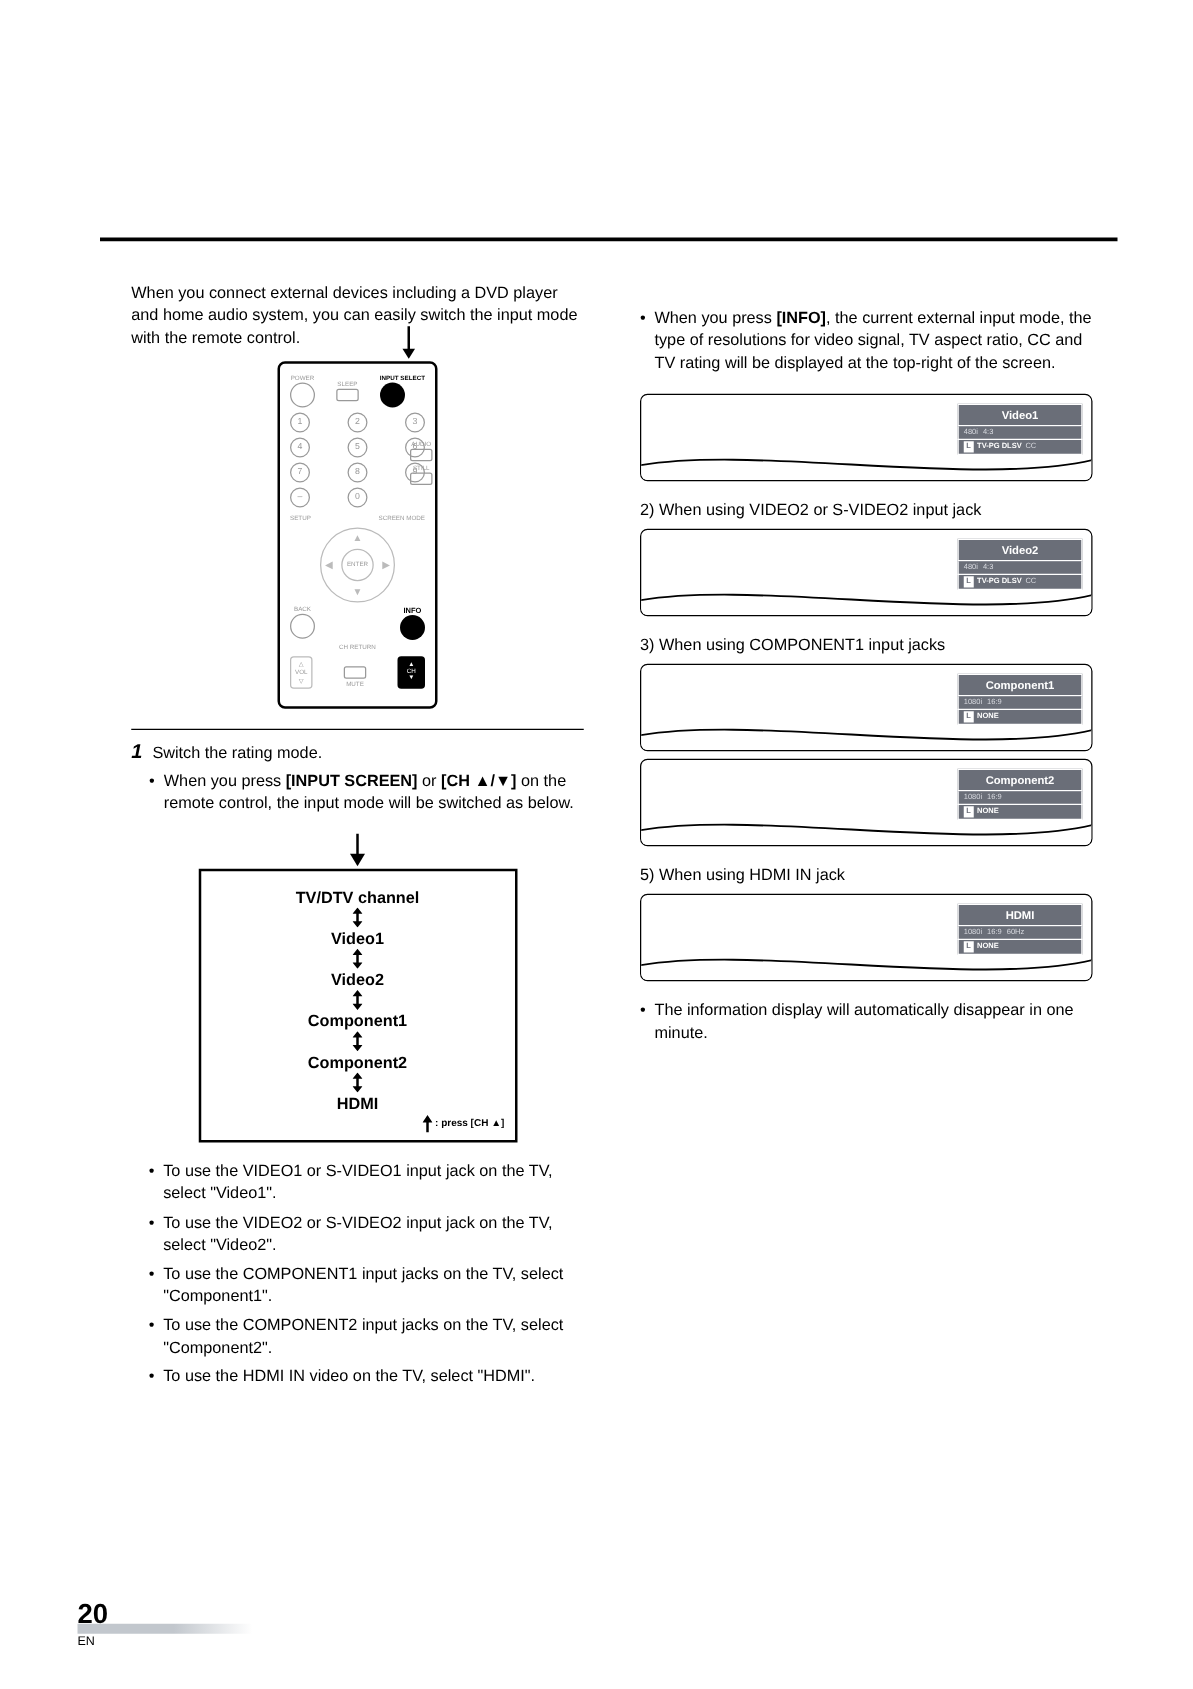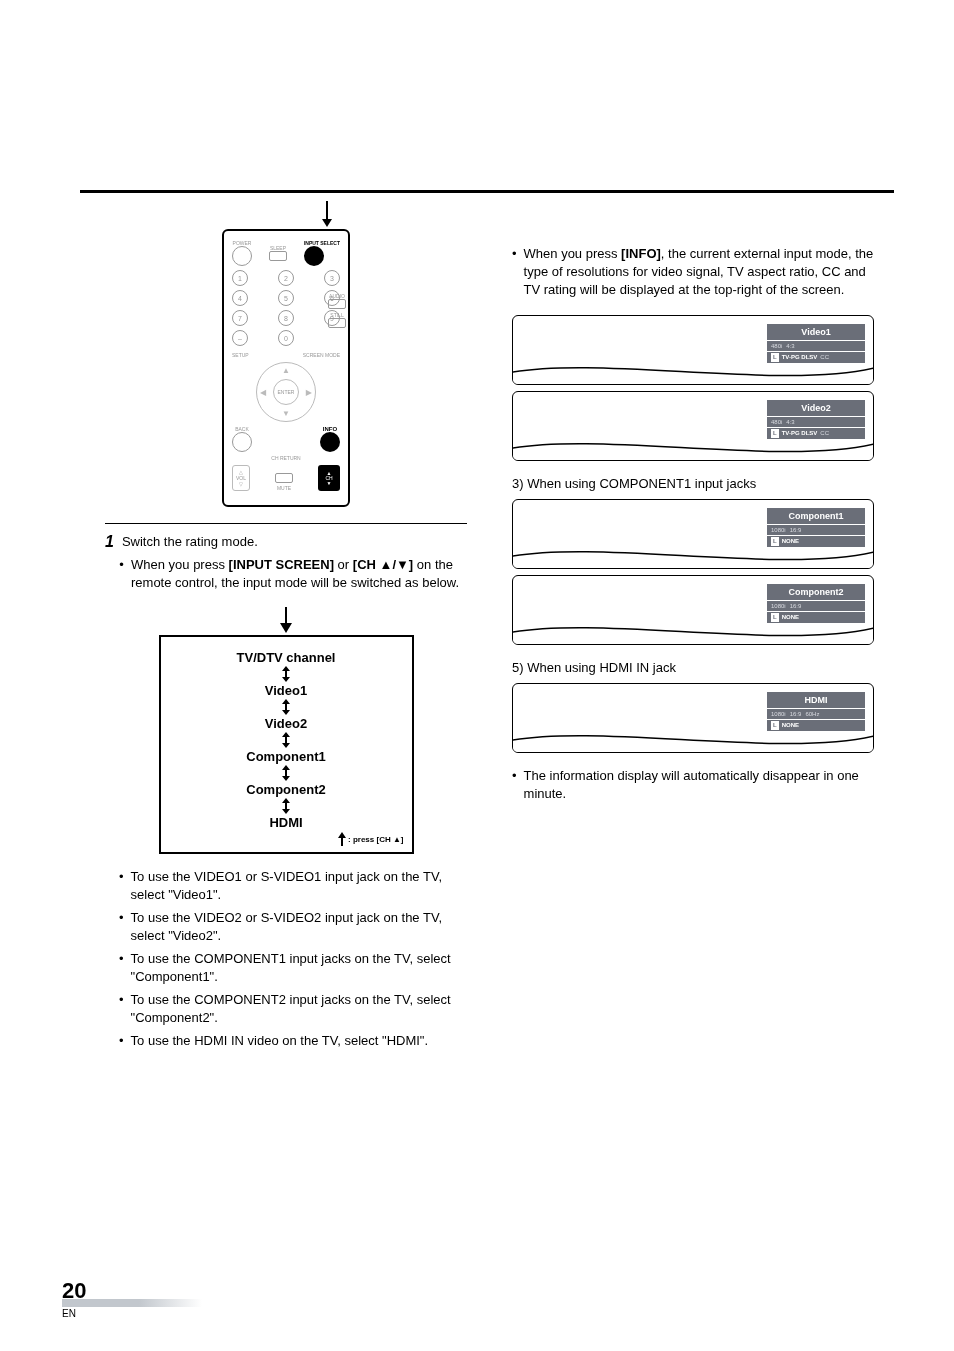--- a/index.html
+++ b/index.html
@@ -330,20 +330,21 @@
 </style>
 </head>
 <body>
 
 <div class="page">
   <div class="top-rule"></div>
 
   <div class="content">
 
     <div class="col">
+      <div class="intro">When you connect external devices including a DVD player and home audio system, you can easily switch the input mode with the remote control.</div>
 
       <div class="remote-wrap">
         <div class="remote">
           <div class="topline-stem"></div>
           <div class="topline-arrow"></div>
 
           <div class="row">
             <div style="text-align:center">
               <div class="lbl">POWER</div>
               <div class="big-circ"></div>
@@ -537,20 +538,21 @@
             <span style="color:#d8dae0;">CC</span>
           </div>
         </div>
         <div class="wave">
           <svg viewBox="0 0 400 30" preserveAspectRatio="none">
               <path d="M0,18 C100,0 300,36 400,12 L400,30 L0,30 Z" fill="#fff" stroke="#000" stroke-width="1.5"></path>
             </svg>
         </div>
       </div>
 
+      <div class="case-label">2) When using VIDEO2 or S-VIDEO2 input jack</div>
       <div class="screen">
         <div class="osd">
           <div class="line1">Video2</div>
           <div class="line2">
             <span>480i</span>
             <span>4:3</span>
           </div>
           <div class="line3">
             <span class="pg-chip">L</span>
             <span style="font-weight:bold;">TV-PG DLSV</span>

